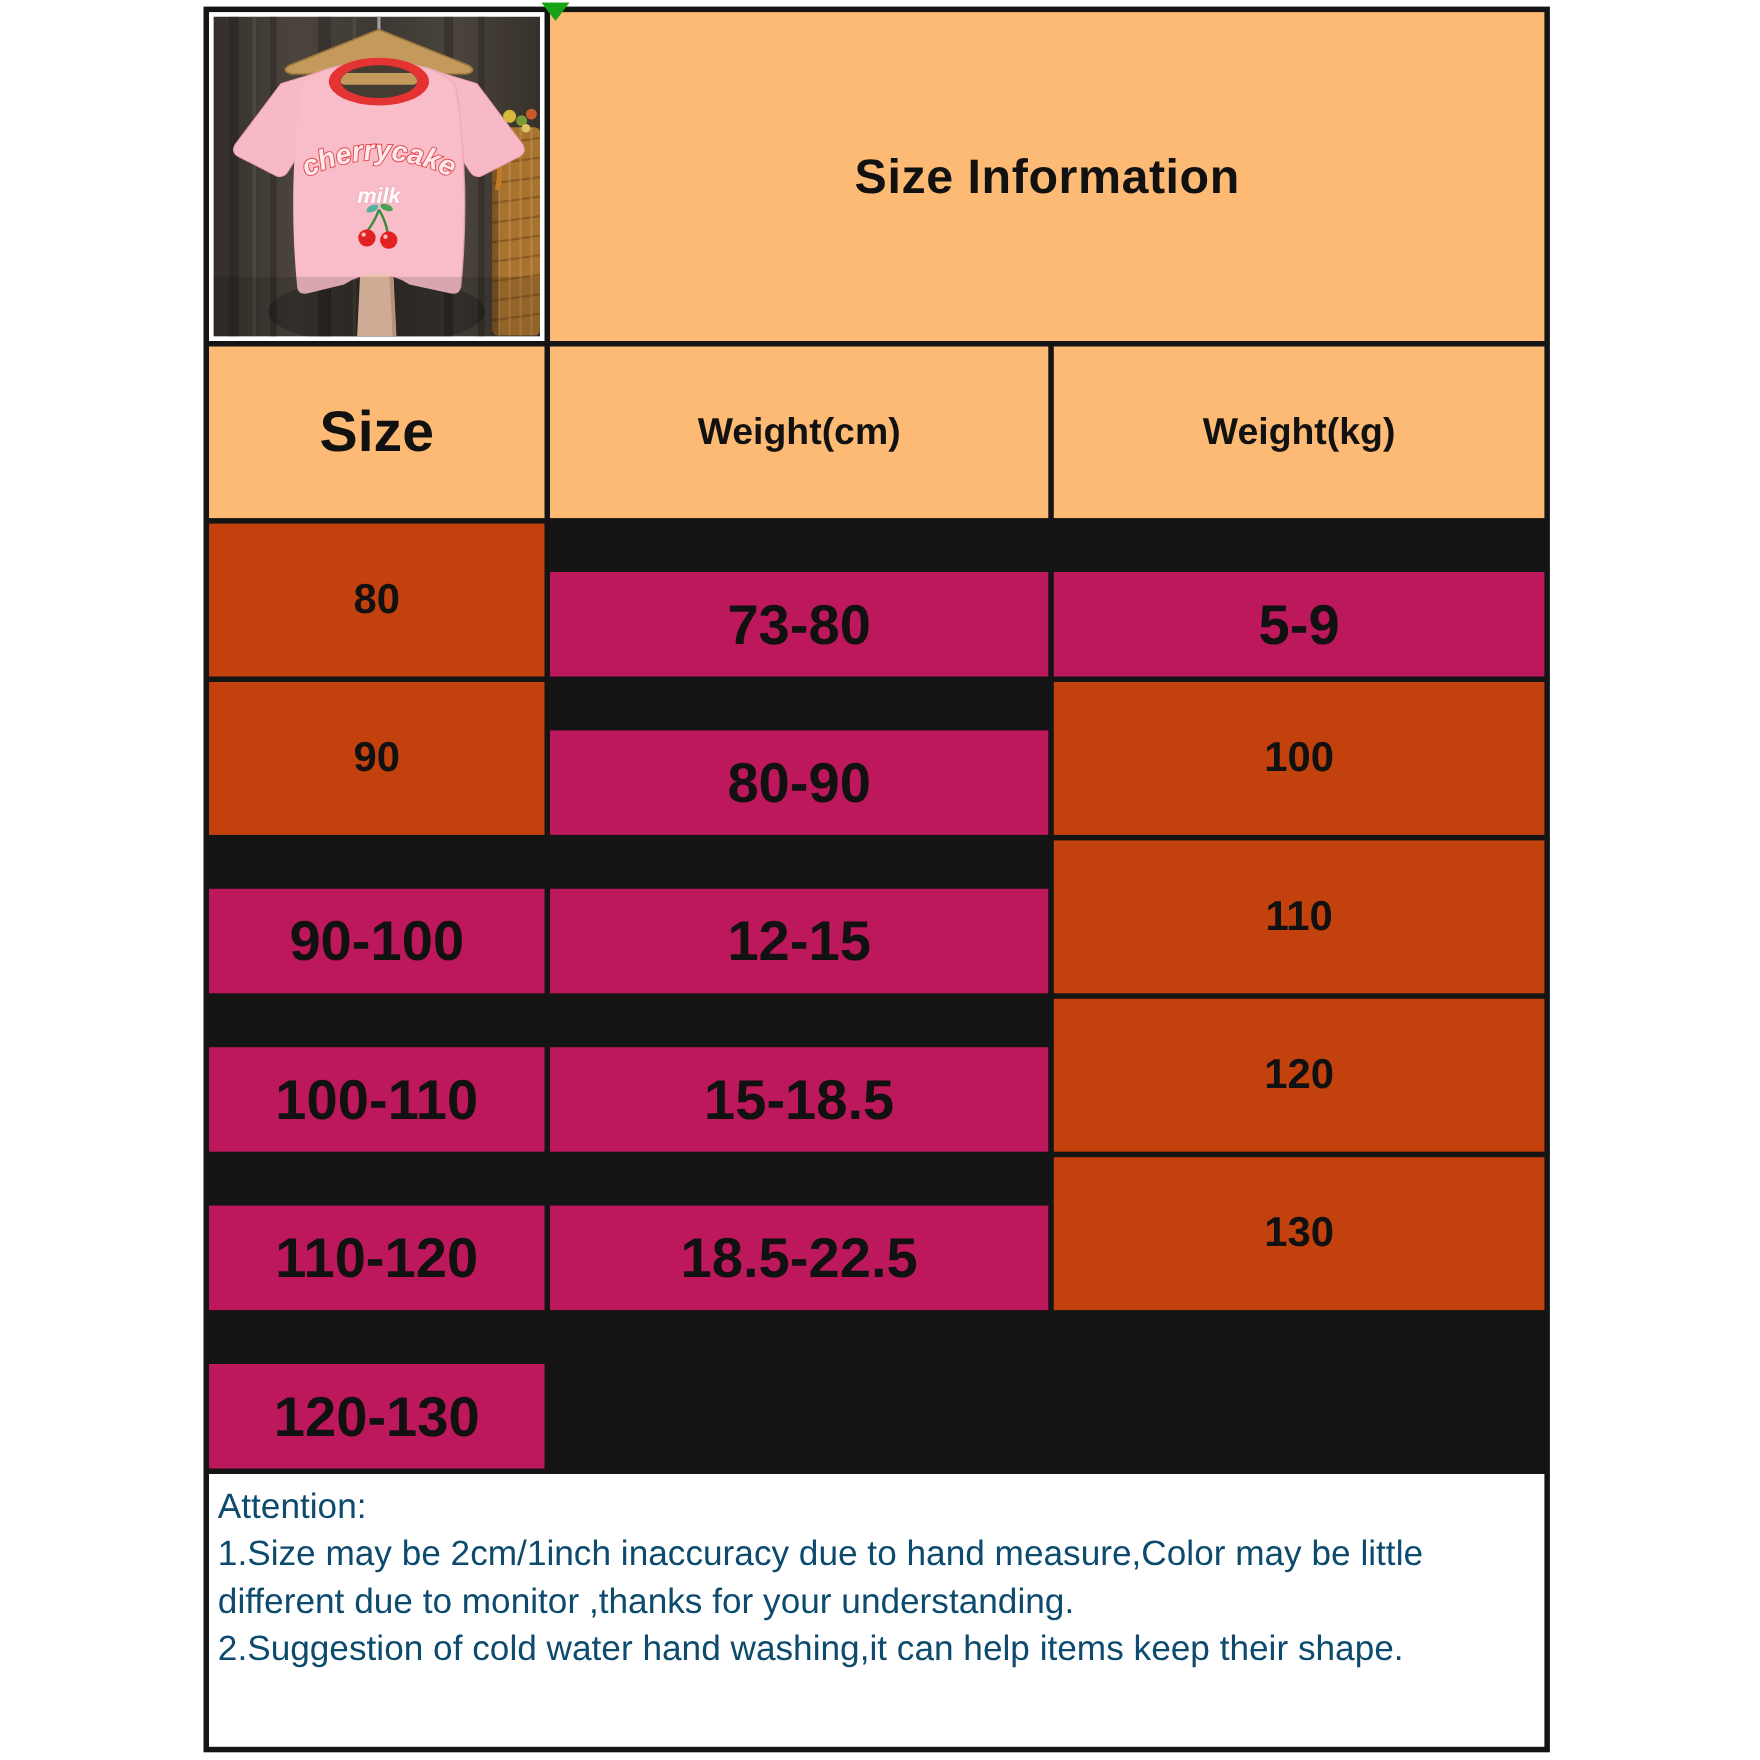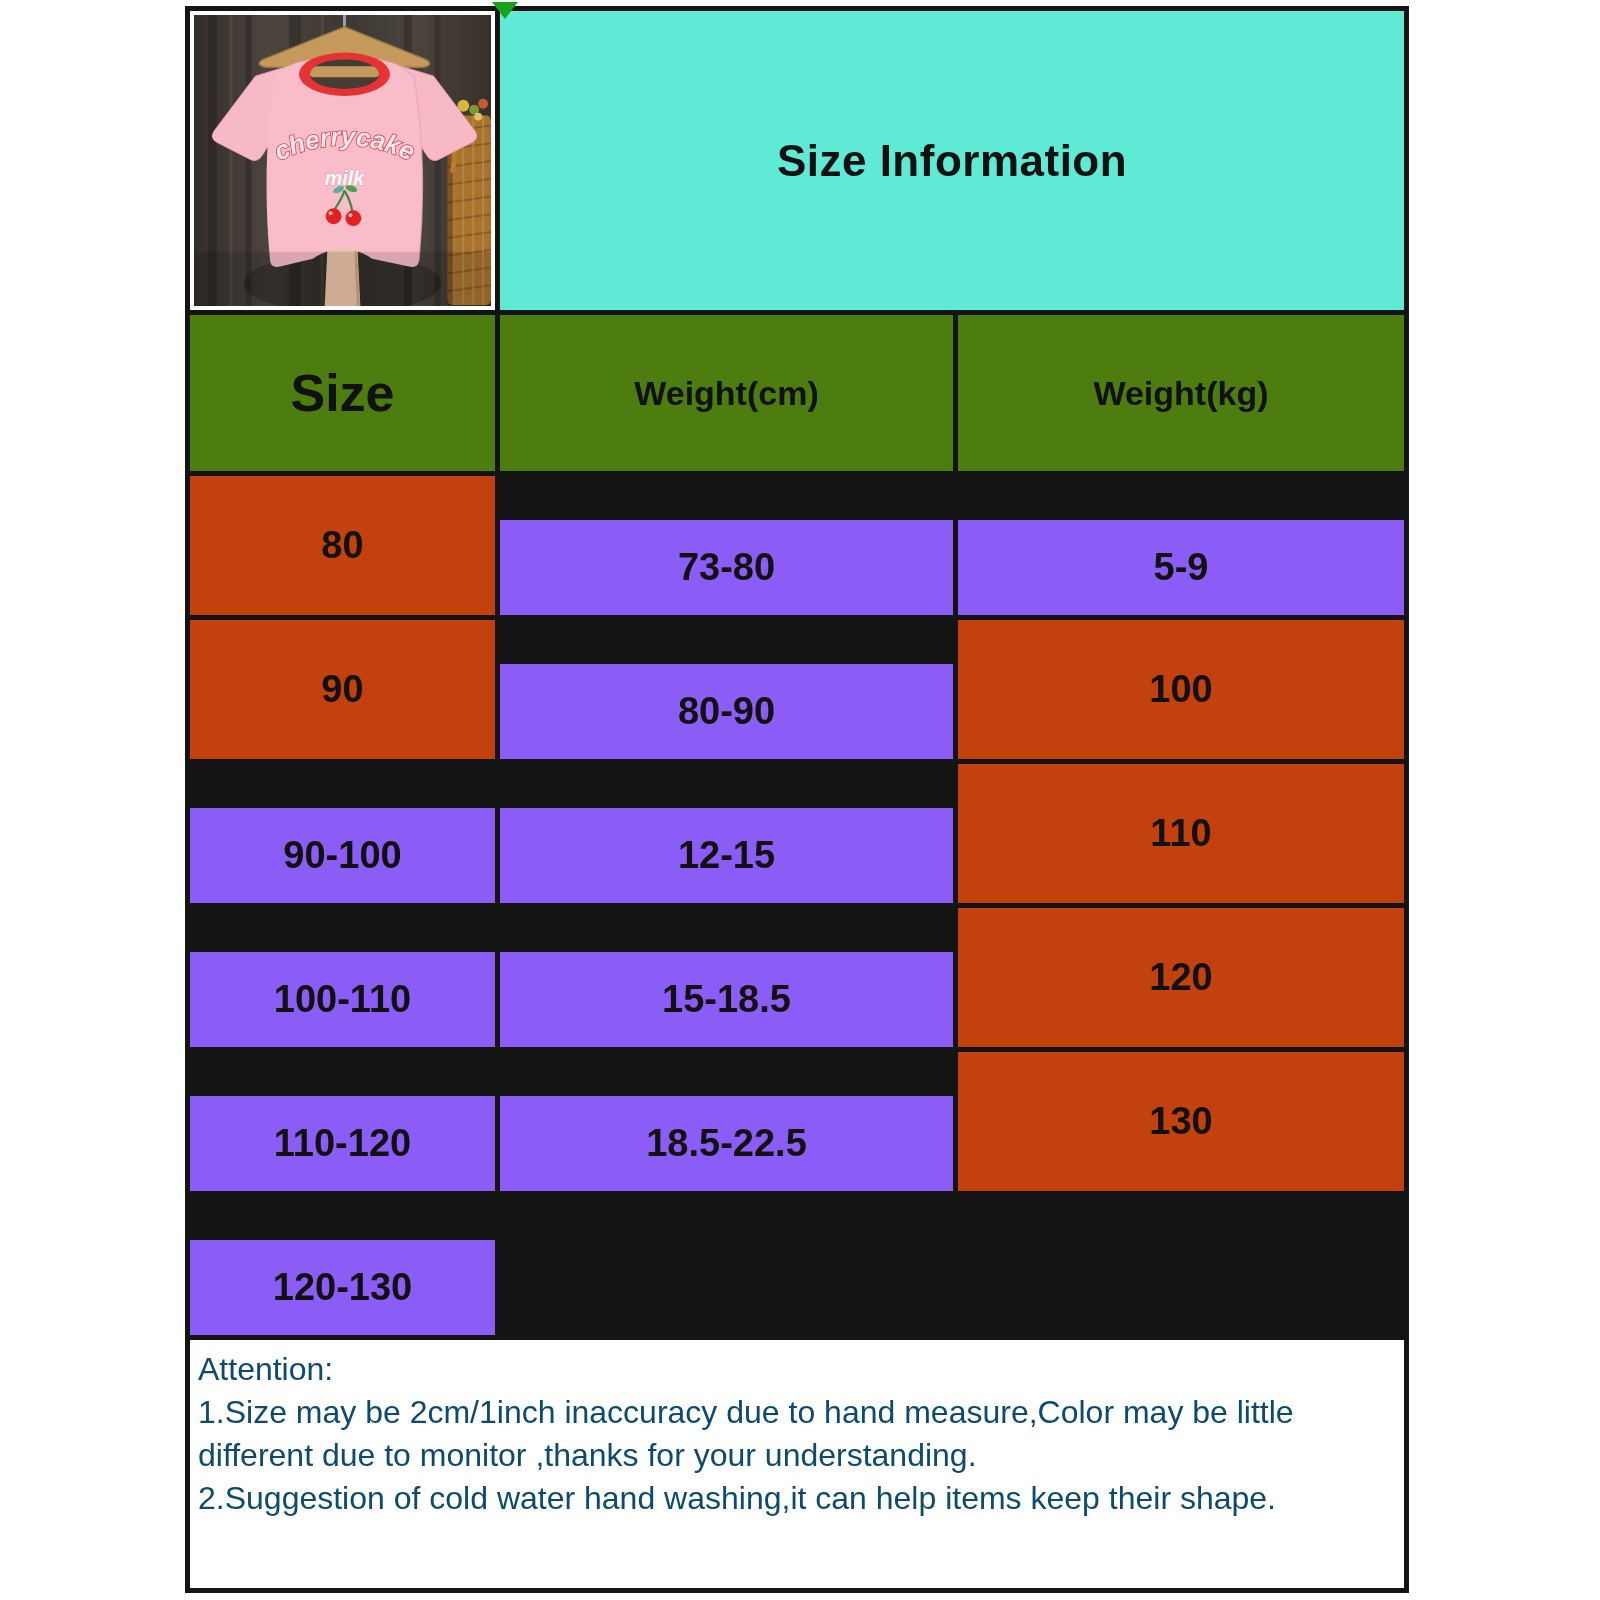--- a/index.html
+++ b/index.html
@@ -12,27 +12,27 @@
     background:#141414; box-sizing:border-box;
     display:grid;
     grid-template-columns:305px 453px 1fr;
     grid-template-rows:299px 156px repeat(6,139px) auto;
     gap:5px; padding:5px;
   }
   .cell { display:flex; align-items:center; justify-content:center; }
   .photo-cell { background:#ffffff; padding:4px; box-sizing:border-box; }
   .photo-cell svg { width:100%; height:100%; display:block; }
   .title-cell {
-    grid-column:2 / 4; background:#5eead4;
+    grid-column:2 / 4; background:#fdba74;
     font-size:44px; font-weight:bold; letter-spacing:0.5px;
   }
-  .head { background:#4d7c0f; font-weight:bold; font-size:34px; }
+  .head { background:#fdba74; font-weight:bold; font-size:34px; }
   .head.size-head { font-size:52px; }
   .size-cell { background:#c2410c; font-weight:bold; font-size:38px; }
-  .data-cell { background:#8b5cf6; font-weight:bold; font-size:38px;margin-top:44px; }
+  .data-cell { background:#be185d; font-weight:bold; font-size:51px;margin-top:44px; }
   .attention-cell {
     grid-column:1 / -1; background:#ffffff;
     display:block; padding:8px 6px 8px 8px; box-sizing:border-box;
     font-size:32px; line-height:43px; color:#0c4a6e;
   }
   .attention-cell div { white-space:nowrap; }
   .green-marker {
     position:absolute; left:492px; top:2px; width:26px; height:17px;
     background:#17a317;
     clip-path:polygon(0 0, 100% 0, 50% 100%);

